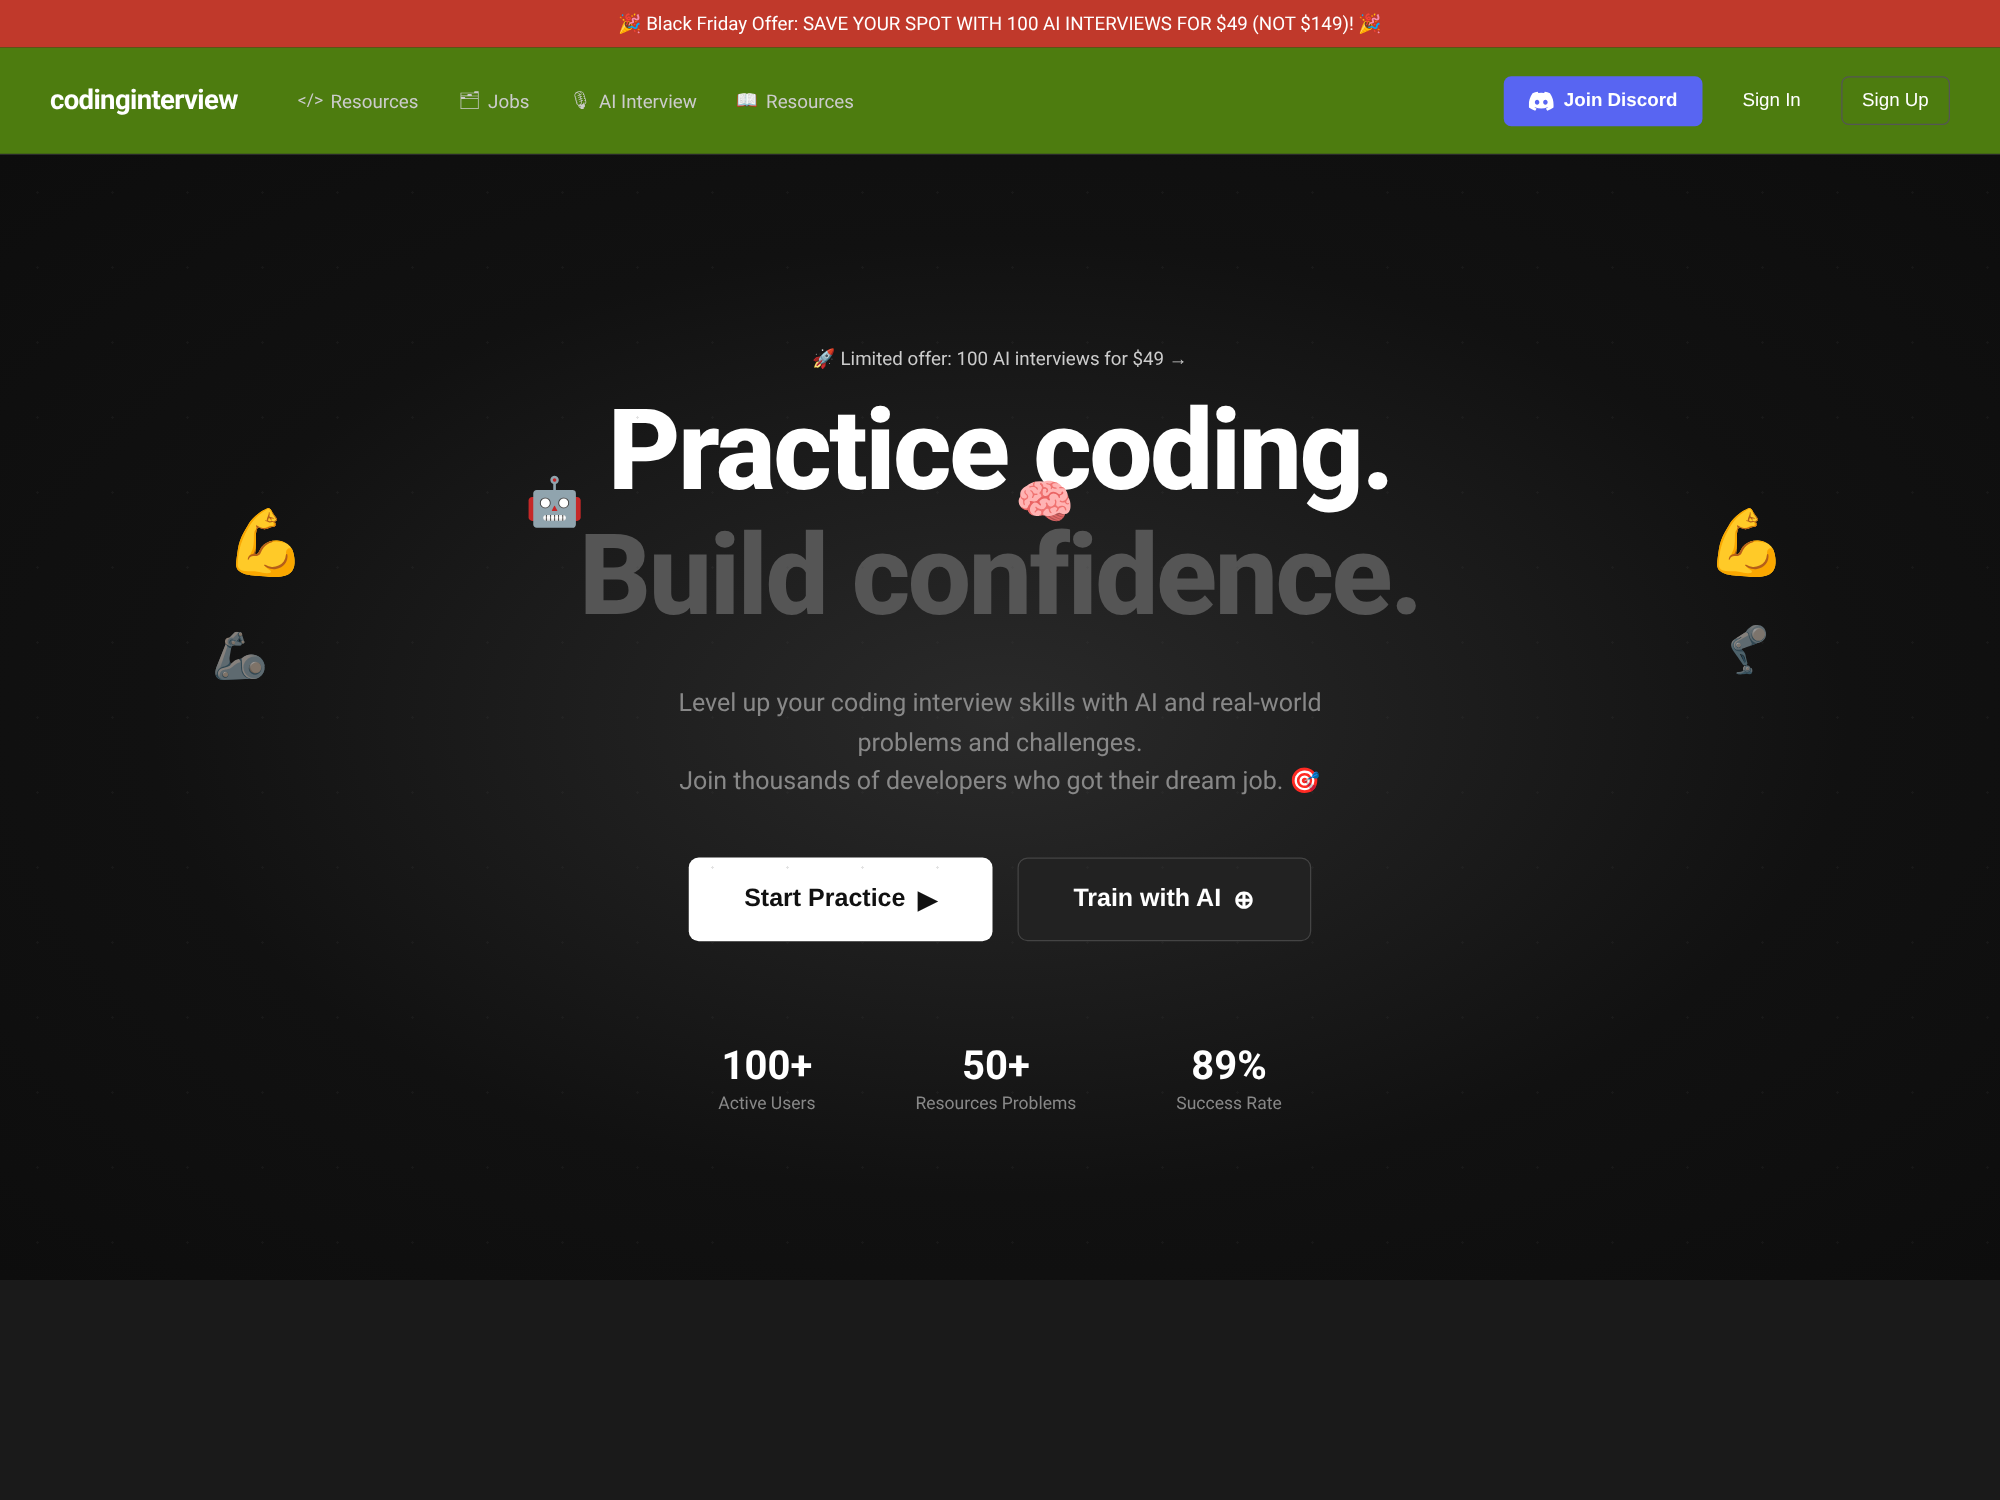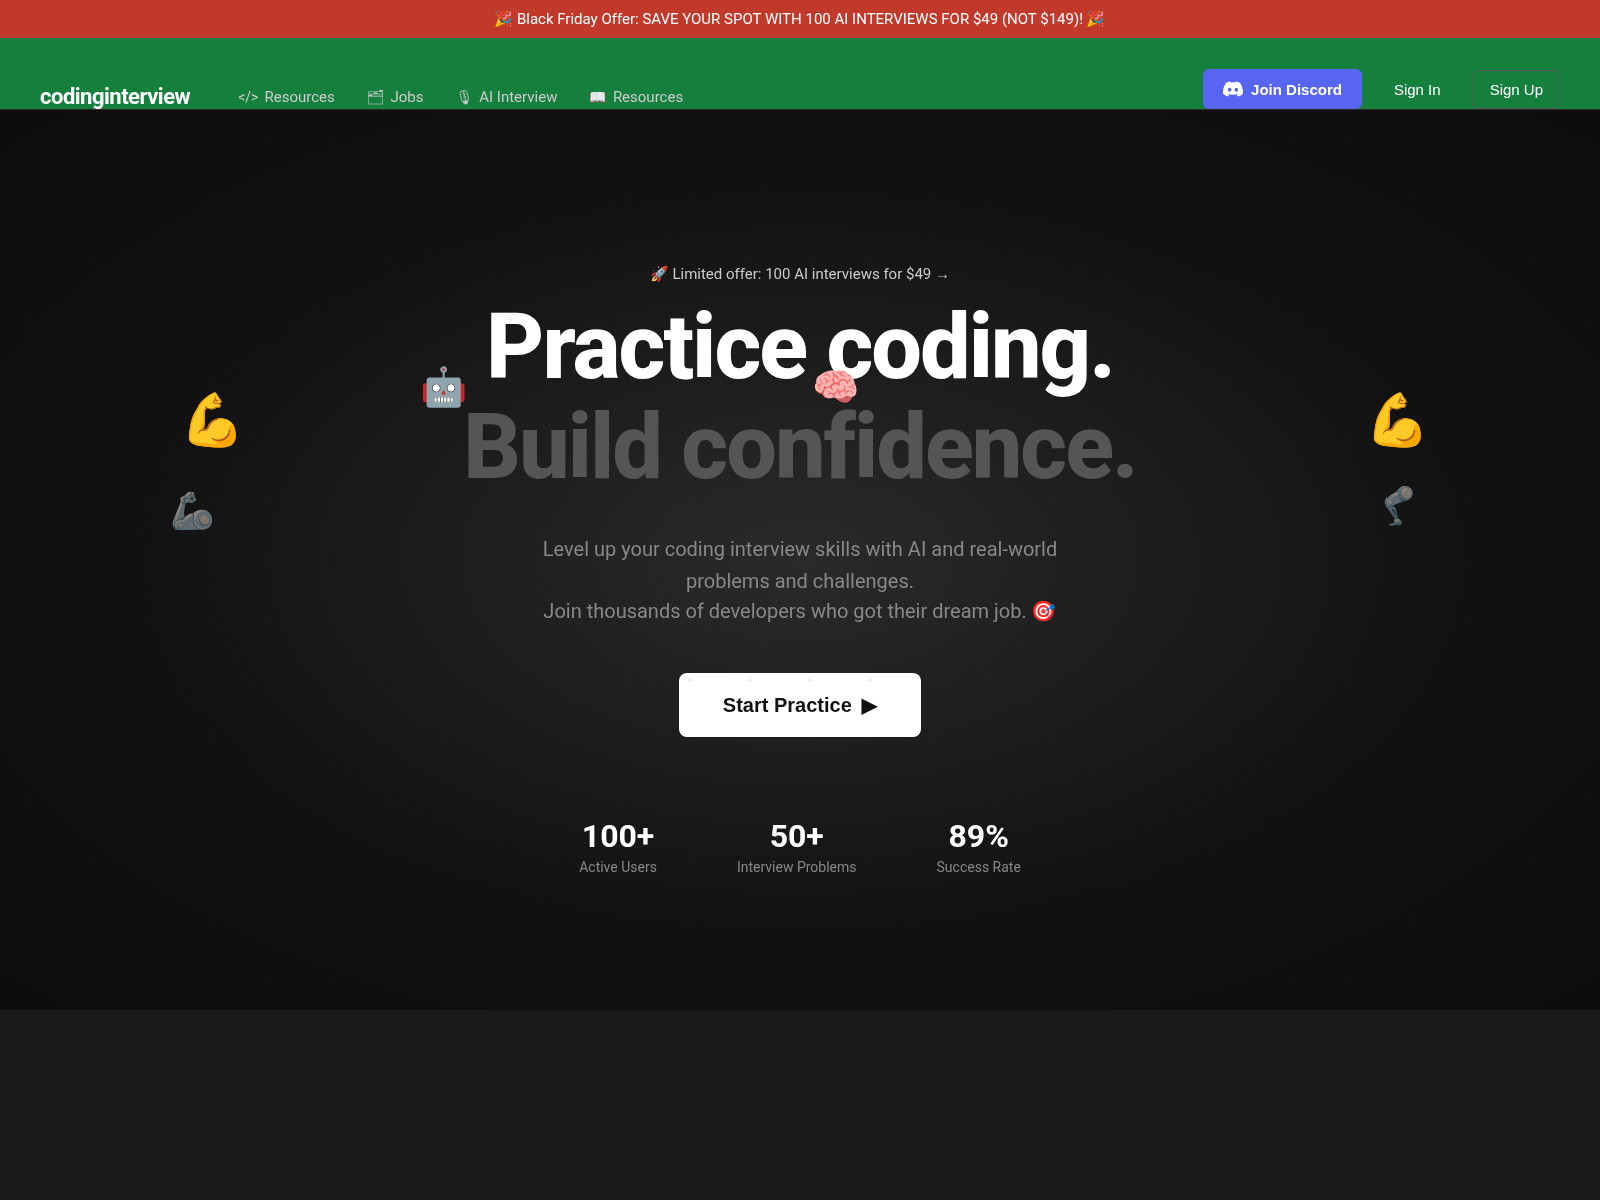--- a/index.html
+++ b/index.html
@@ -22,26 +22,26 @@
       background-color: #c0392b;
       text-align: center;
       padding: 10px 20px;
       font-size: 15px;
       font-weight: 400;
       color: #fff;
     }
 
     
     .navbar {
-      background-color: #15803d;
-      display: flex;
-      align-items: flex-end;
+      background-color: #4d7c0f;
+      display: flex;
+      align-items: center;
       justify-content: space-between;
       padding: 0 40px;
-      height: 72px;
+      height: 86px;
       border-bottom: 1px solid #2a2a2a;
     }
 
     .navbar-left {
       display: flex;
       align-items: center;
       gap: 48px;
     }
 
     .logo {
@@ -351,30 +351,34 @@
   <h1 class="hero-title-line2">Build confidence.</h1>
 
   <p class="hero-subtitle">Level up your coding interview skills with AI and real-world problems and challenges.</p>
   <p class="hero-join">Join thousands of developers who got their dream job. 🎯</p>
 
   <div class="hero-buttons">
     <button class="btn-start-practice">
       <span>Start Practice</span>
       <span>▶</span>
     </button>
+    <button class="btn-train-ai">
+      <span>Train with AI</span>
+      <span>⊕</span>
+    </button>
   </div>
 
   <div class="stats-row">
     <div class="stat-item">
       <span class="stat-number">100+</span>
       <div class="stat-label">Active Users</div>
     </div>
     <div class="stat-item">
       <span class="stat-number">50+</span>
-      <div class="stat-label">Interview Problems</div>
+      <div class="stat-label">Resources Problems</div>
     </div>
     <div class="stat-item">
       <span class="stat-number">89%</span>
       <div class="stat-label">Success Rate</div>
     </div>
   </div>
 
 </section>
 
 </body></html>

